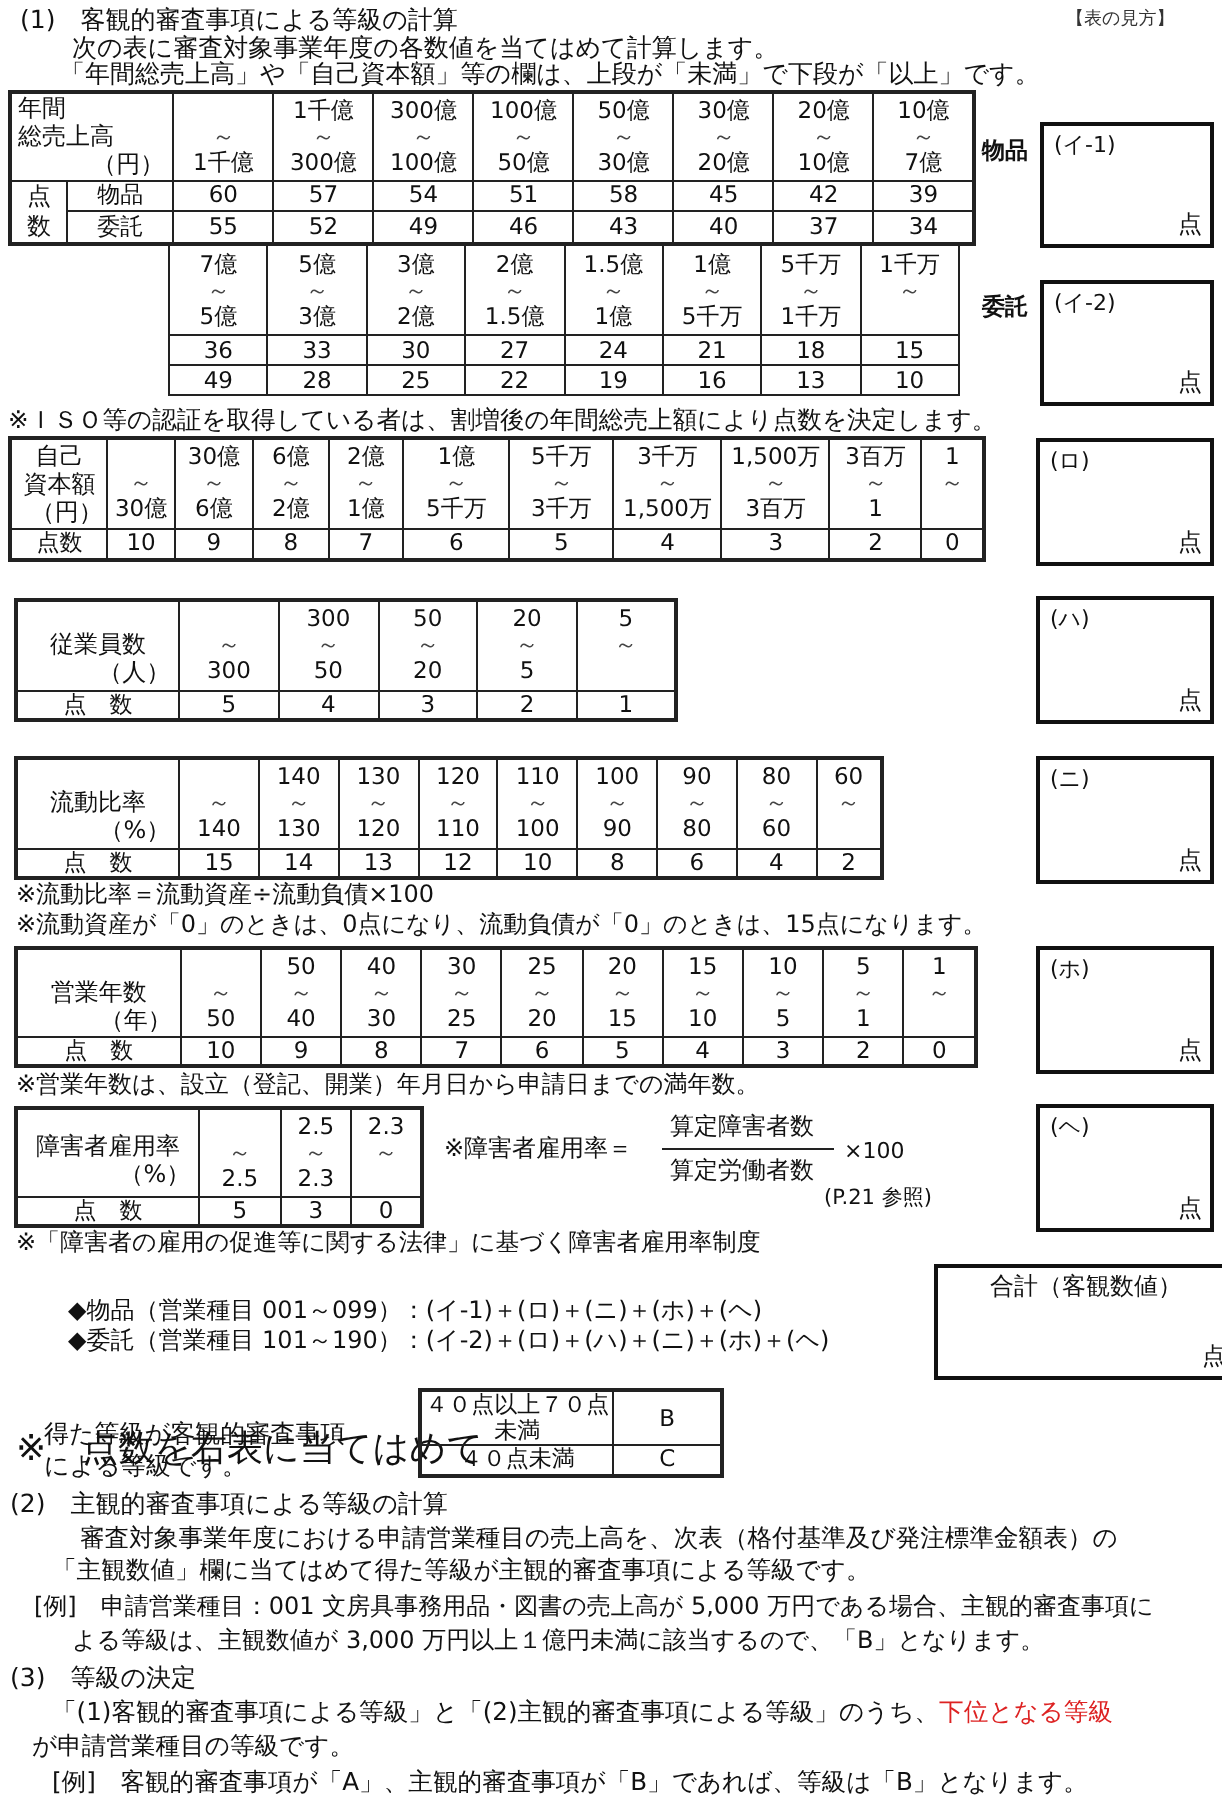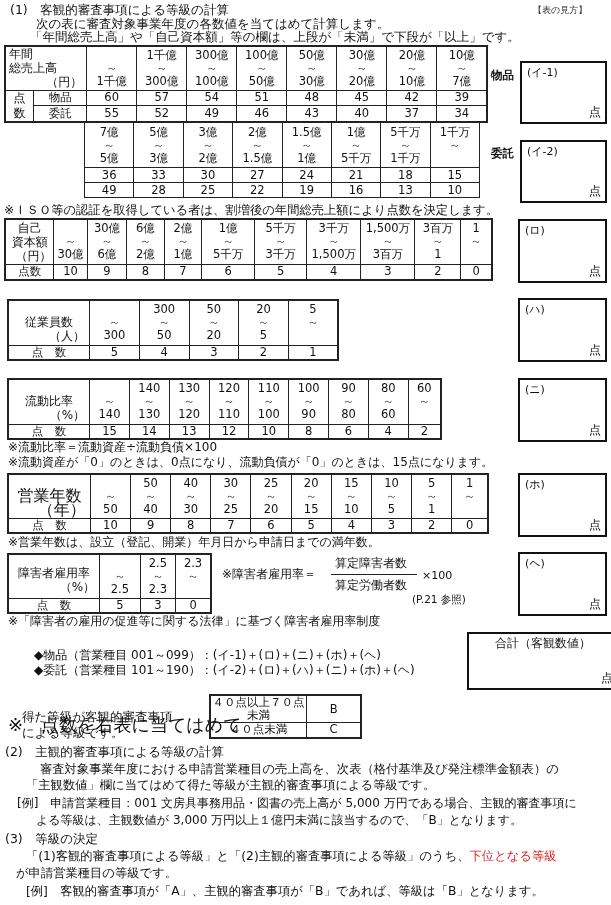--- a/index.html
+++ b/index.html
@@ -84,21 +84,21 @@
   <tr style="height:15px;">
     <td rowspan="2" style="font-size:12px;line-height:15px;">
           <div>点</div>
           <div>数</div>
         </td>
     <td>物品</td>
     <td>60</td>
     <td>57</td>
     <td>54</td>
     <td>51</td>
-    <td>48</td>
+    <td>58</td>
     <td>45</td>
     <td>42</td>
     <td>39</td>
   </tr>
   <tr style="height:15px;">
     <td>委託</td>
     <td>55</td>
     <td>52</td>
     <td>49</td>
     <td>46</td>
@@ -419,21 +419,21 @@
 </div>
 
 <table class="grid outer" style="left:7px;top:473px;width:482px;">
   <colgroup>
     <col style="width:82px">
       <col span="9" style="width:40px">
       <col style="width:36px">
   </colgroup>
   <tbody>
       <tr style="height:44px;">
-    <td style="font-size:16px;line-height:14px;">
+    <td style="font-size:12px;line-height:14px;">
       <div style="height:13px;"></div>
       <div>営業年数</div>
       <div style="text-align:right;padding-right:4px;">（年）</div>
     </td>
     <td class="range">
           <div></div>
           <div class="tilde">～</div>
           <div>50</div>
         </td>
     <td class="range">

